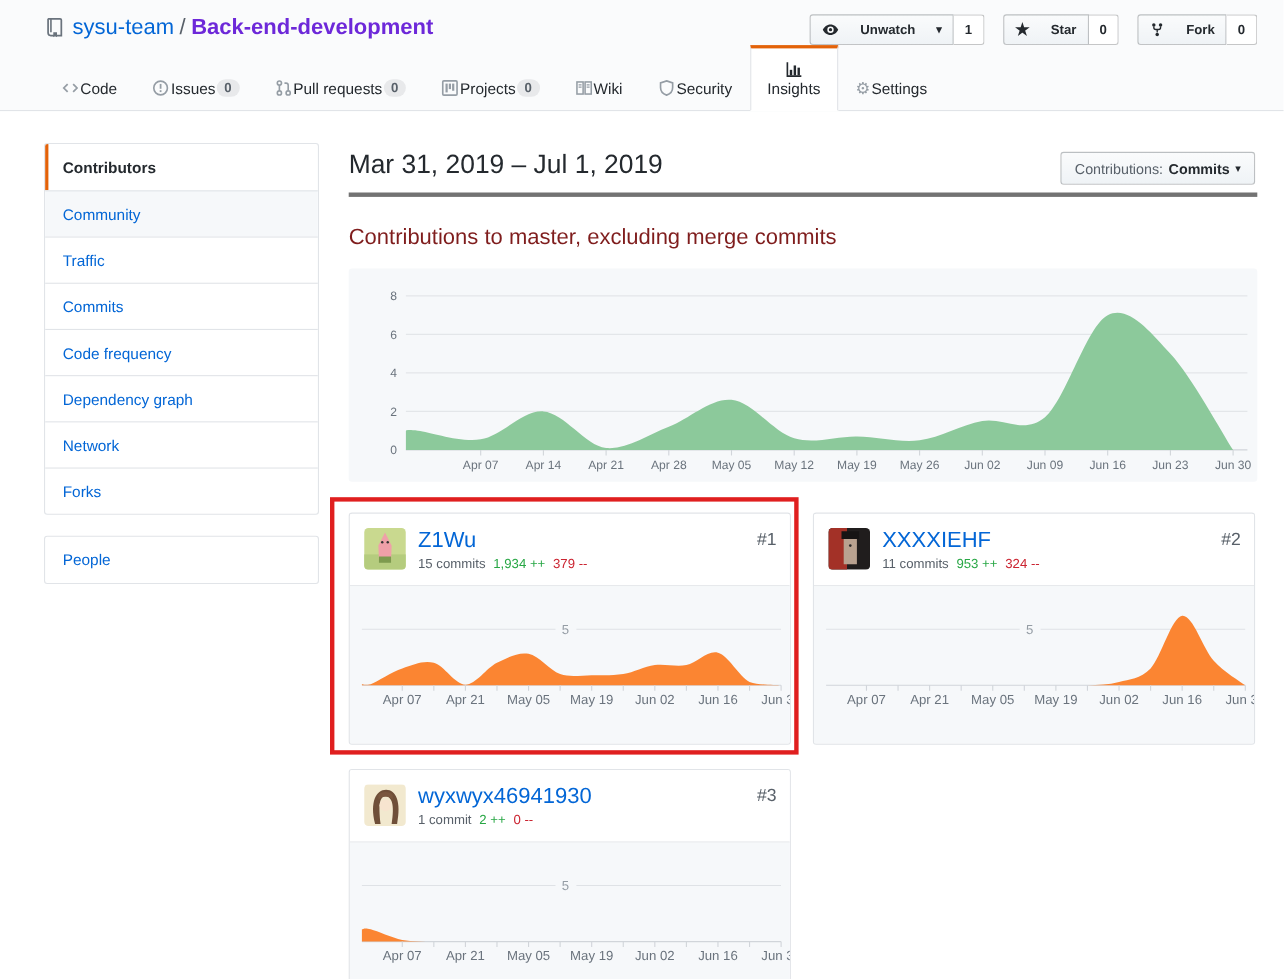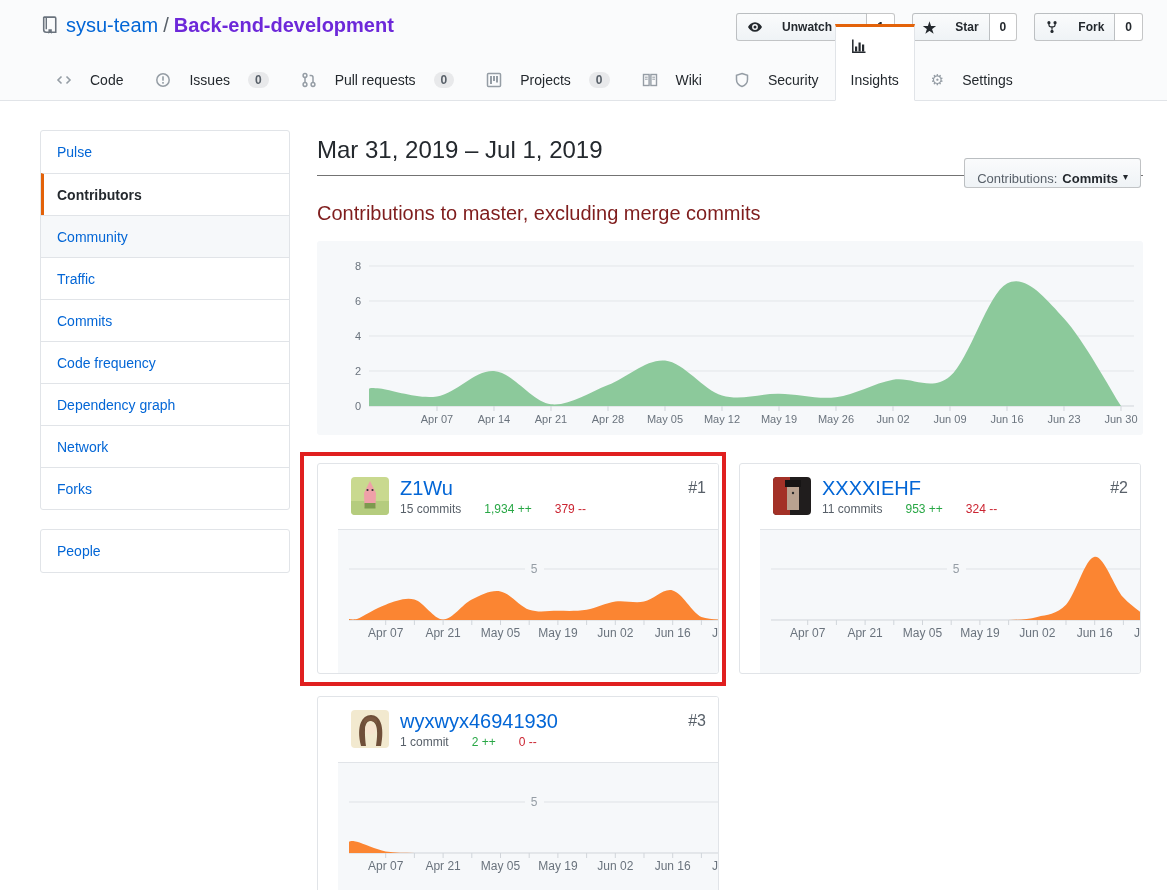--- a/index.html
+++ b/index.html
@@ -21,55 +21,55 @@
   .btn-group{display:flex;}
   .btn{display:flex;align-items:center;gap:19px;height:28px;padding:0 10px;box-sizing:border-box;
     background:linear-gradient(180deg,#fafbfc,#eff3f6);border:1px solid rgba(27,31,35,.25);
     border-radius:3px 0 0 3px;font-size:12px;font-weight:700;color:#24292e;cursor:pointer;}
   .social-count{display:flex;align-items:center;height:28px;padding:0 10px;box-sizing:border-box;background:#fff;
     border:1px solid rgba(27,31,35,.25);border-left:0;border-radius:0 3px 3px 0;font-size:12px;font-weight:700;color:#24292e;cursor:pointer;}
   .caret{font-size:10px;color:#24292e;}
   .star-glyph{font-size:15px;line-height:1;color:#24292e;}
   
   .reponav{position:absolute;left:40px;bottom:-1px;display:flex;align-items:flex-end;}
-  .tab{display:inline-flex;gap:18px;padding:11px 15px 12px;font-size:14px;color:#24292e;
+  .tab{display:inline-flex;align-items:center;gap:1px;padding:11px 15px 12px;font-size:14px;color:#24292e;
     border:1px solid transparent;border-top-width:3px;white-space:nowrap;}
   .tab .ticon{display:flex;color:#959da5;}
   .tab.active{background:#fff;border:1px solid #e1e4e8;border-top:3px solid #e36209;border-bottom:1px solid #fff;flex-direction:column;}
   .pill{background:rgba(27,31,35,.08);color:#586069;border-radius:10px;padding:1px 7px;font-size:12px;font-weight:600;}
   .gear-glyph{font-size:15px;line-height:1;color:#959da5;}
   
   .sidebar{position:absolute;left:40px;top:130px;width:250px;}
   .menu{border:1px solid #e1e4e8;border-radius:3px;background:#fff;overflow:hidden;}
   .menu-item{display:block;box-sizing:border-box;height:42px;line-height:20px;padding:11px 16px;font-size:14px;color:#0366d6;border-top:1px solid #e1e4e8;}
   .menu-item:first-child{border-top:0;}
   .menu-item.active{color:#24292e;font-weight:700;border-left:3px solid #e36209;padding-left:13px;}
   .menu-item.hovered{background:#f6f8fa;}
   .menu.secondary{margin-top:19px;}
   
   .main{position:absolute;left:317px;top:128px;width:826px;}
-  .main-header{position:relative;border-bottom:1px solid #737373;padding-bottom:9px;}
+  .main-header{position:relative;border-bottom:4px solid #737373;padding-bottom:9px;}
   .main-header h2{margin:6px 0 0;font-size:24px;font-weight:400;color:#24292e;line-height:32px;}
-  .filter-btn{position:absolute;right:2px;top:24px;display:flex;gap:5px;height:30px;padding:12px 12px;
+  .filter-btn{position:absolute;right:2px;top:4px;display:flex;align-items:center;gap:5px;height:30px;padding:0 12px;
     background:linear-gradient(180deg,#fafbfc,#eff3f6);border:1px solid rgba(27,31,35,.25);border-radius:3px;
     font-size:13px;cursor:pointer;}
   .filter-prefix{color:#586069;}
   .filter-value{color:#24292e;font-weight:700;}
   .subtitle{margin-top:26px;font-size:20px;line-height:22px;color:#7f1d1d;}
   .big-chart{margin-top:17px;width:826px;height:194px;background:#f6f8fa;border-radius:3px;}
   .big-chart svg,.card-chart svg{display:block;}
   svg text{font-family:"Liberation Sans","DejaVu Sans",sans-serif;}
   
   .cards{display:grid;grid-template-columns:402px 402px;column-gap:20px;row-gap:22px;margin-top:28px;}
-  .card{width:402px;height:211px;box-sizing:border-box;border:1px solid #e1e4e8;border-radius:3px;background:#fff;overflow:hidden;padding-left:20px;}
+  .card{width:402px;height:211px;box-sizing:border-box;border:1px solid #e1e4e8;border-radius:3px;background:#fff;overflow:hidden;}
   .card-header{height:66px;box-sizing:border-box;display:flex;align-items:flex-start;padding:13px 12px 0 13px;border-bottom:1px solid #e1e4e8;background:#fff;}
   .avatar{width:38px;height:38px;border-radius:4px;overflow:hidden;flex:none;display:block;}
   .who{margin-left:11px;min-width:0;}
   .c-name{display:block;font-size:20px;line-height:22px;color:#0366d6;white-space:nowrap;}
-  .c-stats{margin-top:3px;font-size:12px;color:#586069;display:flex;gap:23px;}
+  .c-stats{margin-top:3px;font-size:12px;color:#586069;display:flex;gap:7px;}
   .adds{color:#28a745;}
   .dels{color:#cb2431;}
   .rank{margin-left:auto;font-size:16px;color:#586069;padding-top:2px;}
   .card-chart{height:144px;background:#f6f8fa;}
   
   .annotation{position:absolute;left:300px;top:452px;width:426px;height:234px;box-sizing:border-box;
     border:4px solid #e01f1f;z-index:6;pointer-events:none;}
 </style>
 </head>
 <body>
@@ -201,21 +201,20 @@
     </a>
     <a class="tab">
       <span class="gear-glyph">⚙</span>
       <span>Settings</span>
     </a>
   </nav>
 </div>
 
 <aside class="sidebar">
   <nav class="menu">
-    <a class="menu-item">Pulse</a>
     <a class="menu-item active">Contributors</a>
     <a class="menu-item hovered">Community</a>
     <a class="menu-item">Traffic</a>
     <a class="menu-item">Commits</a>
     <a class="menu-item">Code frequency</a>
     <a class="menu-item">Dependency graph</a>
     <a class="menu-item">Network</a>
     <a class="menu-item">Forks</a>
   </nav>
   <nav class="menu secondary">

